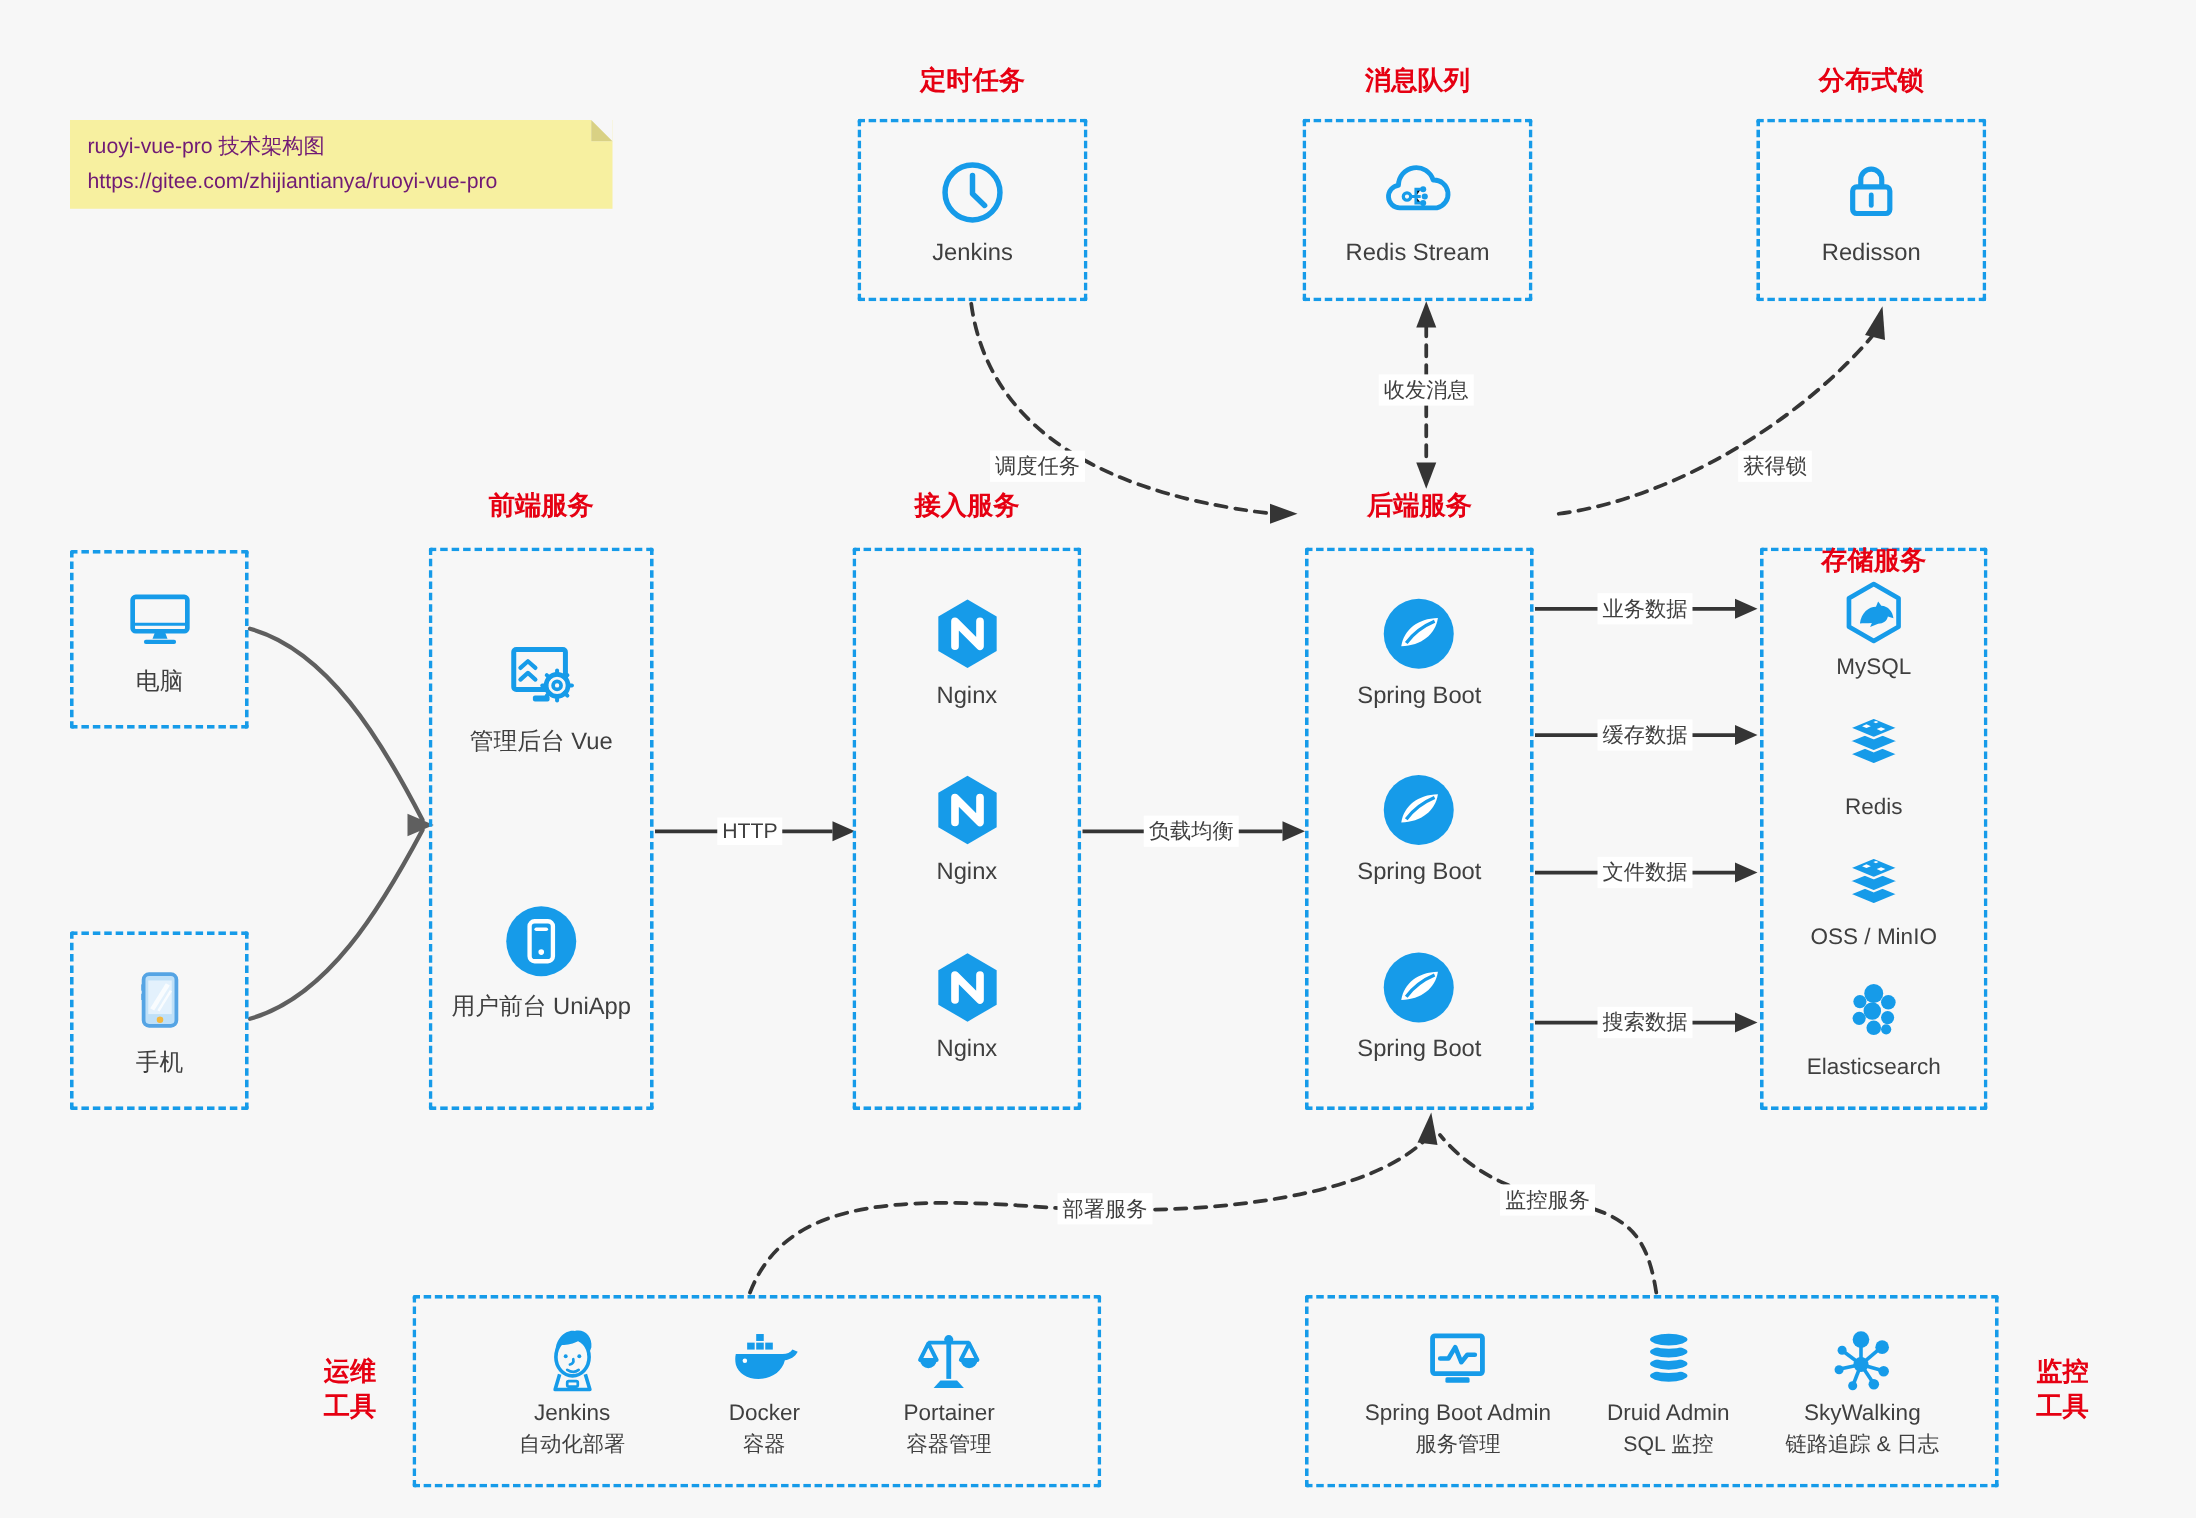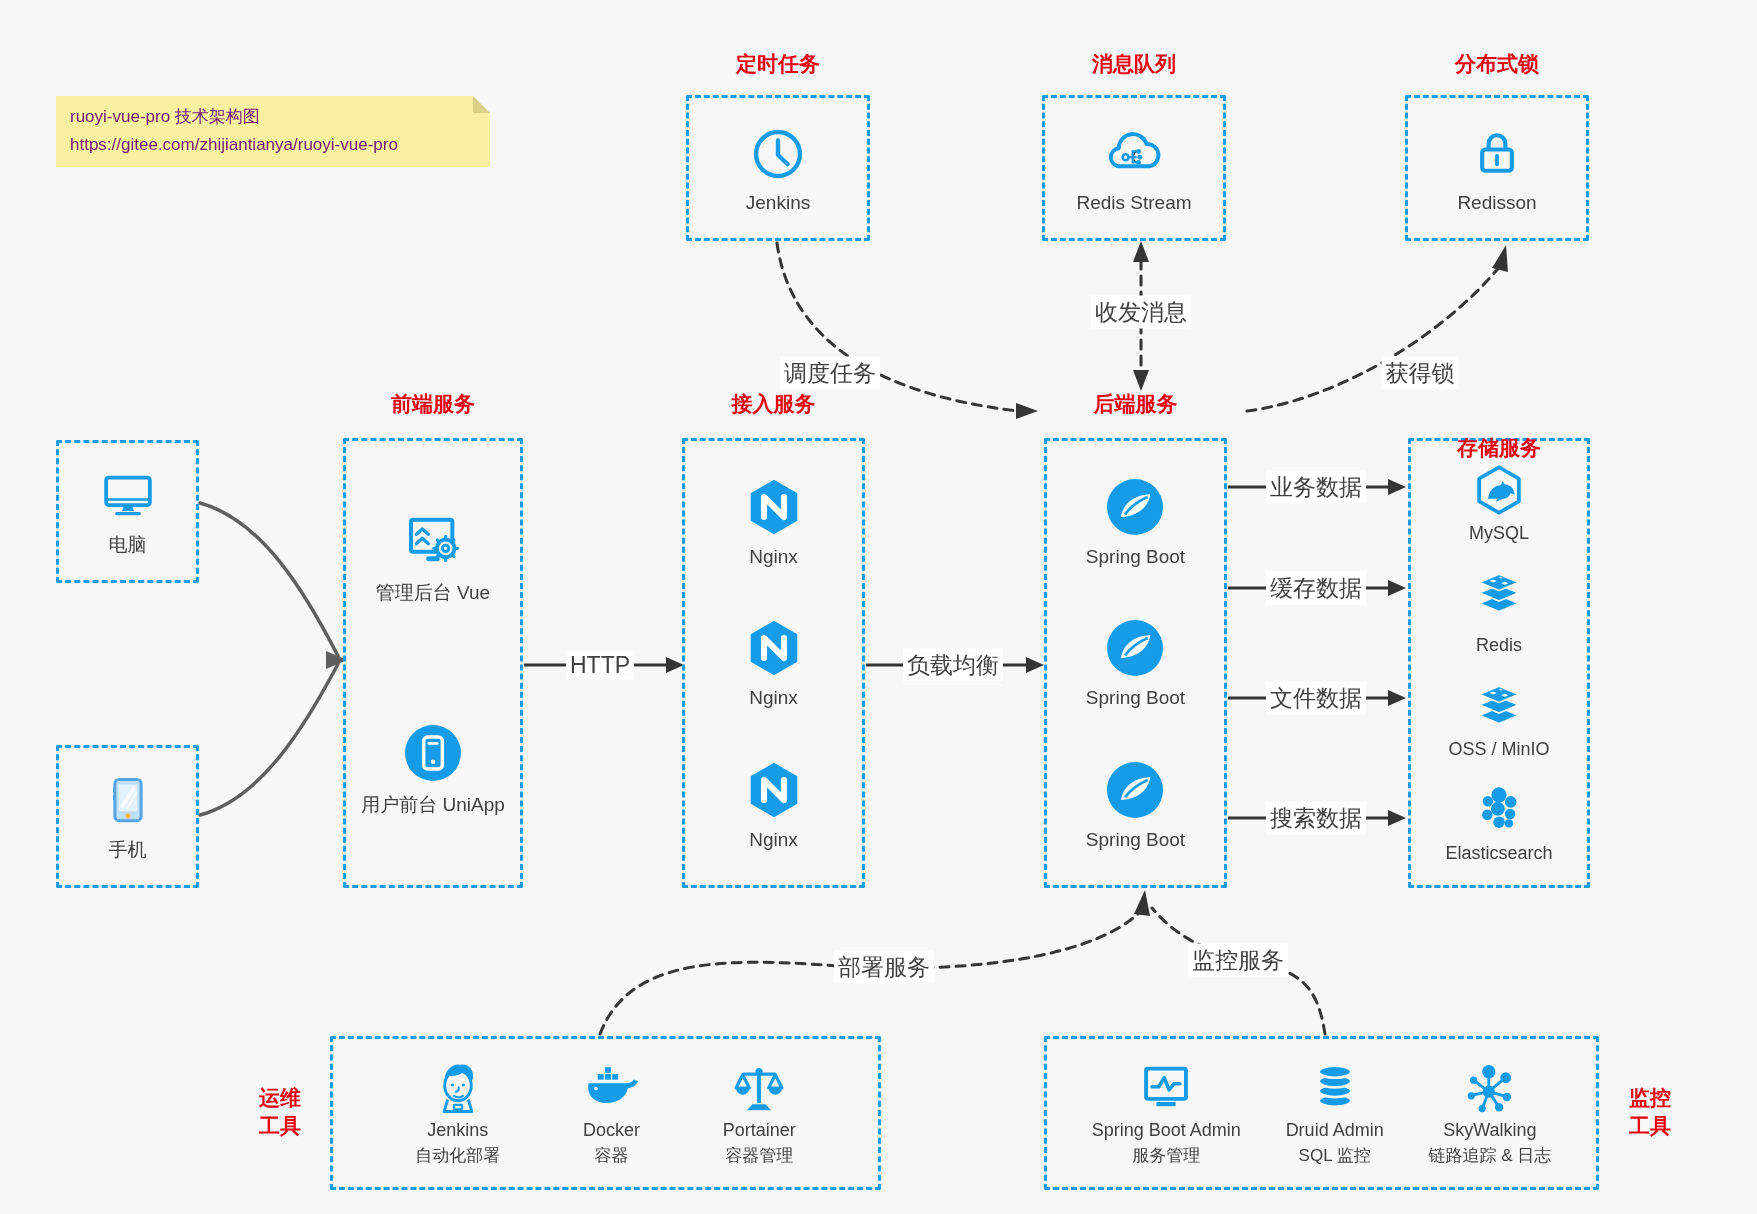--- a/index.html
+++ b/index.html
@@ -12,21 +12,21 @@
   .side-title{position:absolute;z-index:3;color:#e60012;font-weight:bold;font-size:21px;line-height:1.35;text-align:center;white-space:nowrap;}
   .col{display:flex;flex-direction:column;justify-content:space-around;align-items:center;padding:10px 0;}
   .item{display:flex;flex-direction:column;align-items:center;gap:7px;}
   .ilabel{font-size:19px;color:#3f3f3f;white-space:nowrap;}
   .ilabel.sm{font-size:18px;}
   .bitem{display:flex;flex-direction:column;align-items:center;gap:3px;}
   .bname{font-size:18px;color:#3f3f3f;white-space:nowrap;}
   .bdesc{font-size:17px;color:#3f3f3f;white-space:nowrap;}
   .row{display:flex;flex-direction:row;justify-content:space-evenly;align-items:center;}
   .elabel{position:absolute;z-index:4;transform:translate(-50%,-50%);background:#ffffff;
-          padding:1px 4px;font-size:23px;color:#3f3f3f;white-space:nowrap;}
+          padding:1px 4px;font-size:17px;color:#3f3f3f;white-space:nowrap;}
   .note{position:absolute;left:56px;top:96px;width:406px;z-index:3;background:#f7f0a0;color:#701a75;
         font-size:17px;line-height:1.62;padding:7px 14px 9px 14px;}
   .note-fold{position:absolute;top:0;right:0;width:0;height:0;
              border-top:17px solid #f7f7f7;border-left:17px solid #d9d184;}
   .ic{flex:none;}
 </style>
 </head>
 <body>
 
 <div id="canvas">

